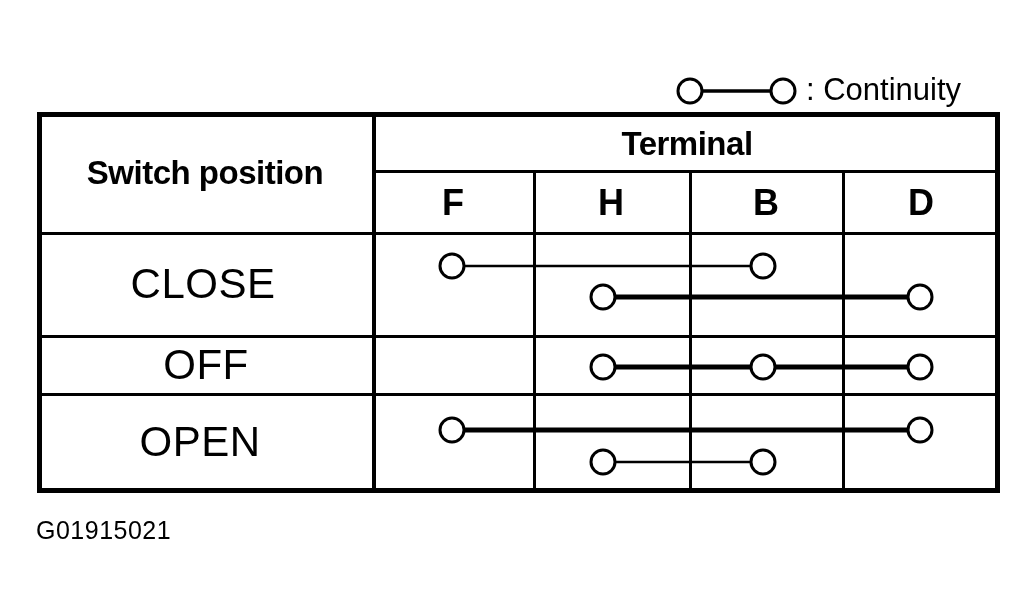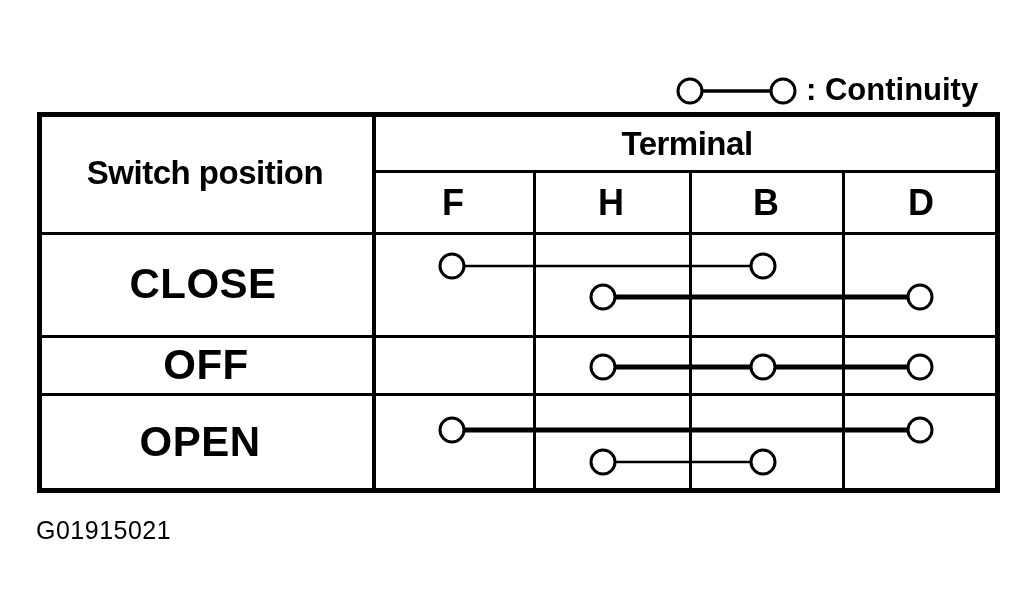--- a/index.html
+++ b/index.html
@@ -24,26 +24,26 @@
   }
   
   .lbl {
     position: absolute;
     transform: translate(-50%, -50%);
     white-space: nowrap;
     color: #000000;
   }
   .hdr  { font-weight: 700; font-size: 33px; letter-spacing: -0.5px; }
   .term { font-weight: 700; font-size: 36px; }
-  .rowlbl { font-weight: 700; font-size: 42px; letter-spacing: 0.5px; }
+  .rowlbl { font-weight: 400; font-size: 42px; letter-spacing: 0.5px; }
   .legend-text {
     position: absolute;
     left: 806px; top: 91px;
     transform: translateY(-54%);
-    font-size: 31px; font-weight: 700;
+    font-size: 31px; font-weight: 400;
     white-space: nowrap;
   }
   .figure-id {
     position: absolute;
     left: 36px; top: 516px;
     font-size: 25px; font-weight: 400;
     letter-spacing: 0.5px;
   }
   svg { display: block; }
   .overlay { position: absolute; left: 0; top: 0; pointer-events: none; }

